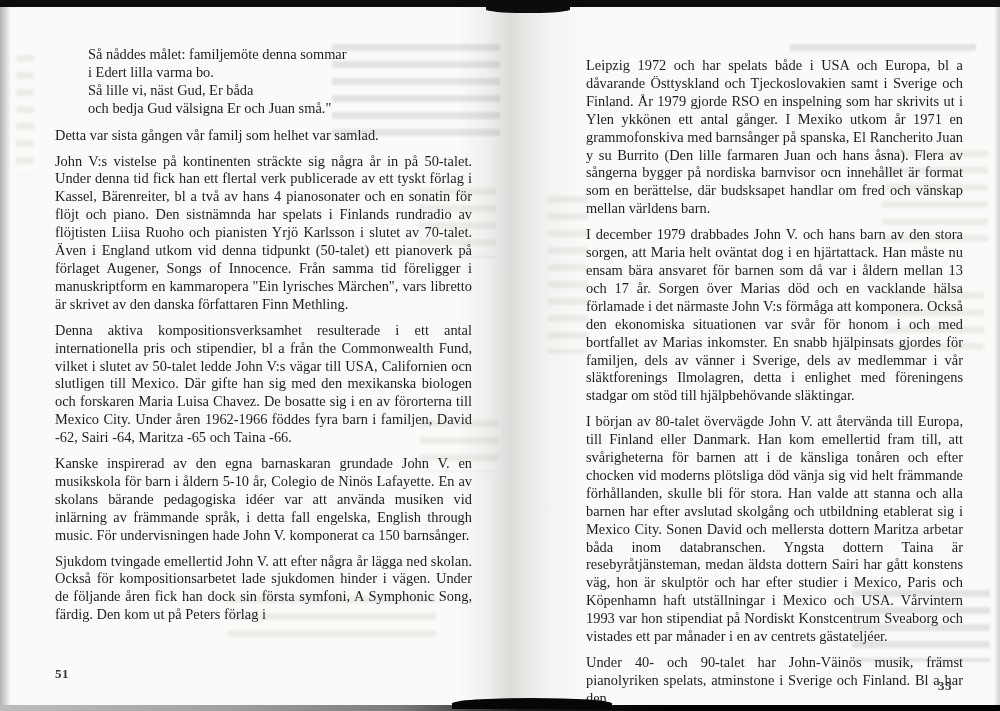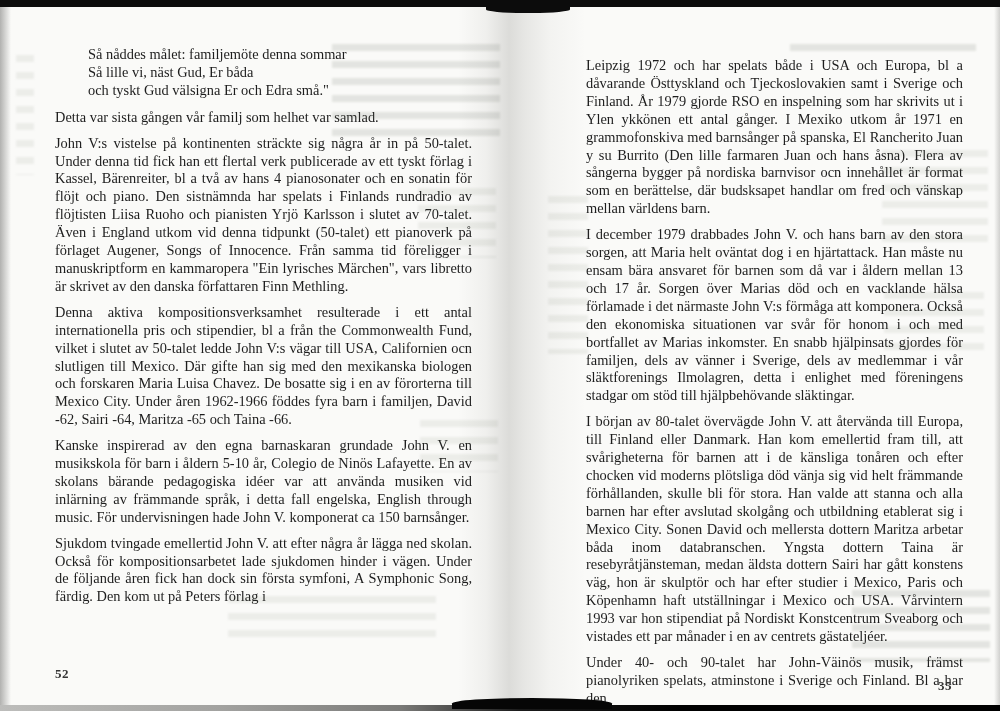--- a/index.html
+++ b/index.html
@@ -44,30 +44,31 @@
   .pagenum-right{left:938px;top:678px;}
 </style>
 </head>
 <body>
 
 <div class="scan">
 
   <div class="col col-left">
     <div class="poem">
       <div>Så nåddes målet: familjemöte denna sommar</div>
+      <div>i Edert lilla varma bo.</div>
       <div>Så lille vi, näst Gud, Er båda</div>
-      <div>och tyskt Gud välsigna Er och Edra små."</div>
+      <div>och bedja Gud välsigna Er och Juan små."</div>
     </div>
     <p class="body-par">Detta var sista gången vår familj som helhet var samlad.</p>
     <p class="body-par">John V:s vistelse på kontinenten sträckte sig några år in på 50-talet. Under denna tid fick han ett flertal verk publicerade av ett tyskt förlag i Kassel, Bärenreiter, bl a två av hans 4 pianosonater och en sonatin för flöjt och piano. Den sistnämnda har spelats i Finlands rundradio av flöjtisten Liisa Ruoho och pianisten Yrjö Karlsson i slutet av 70-talet. Även i England utkom vid denna tidpunkt (50-talet) ett pianoverk på förlaget Augener, Songs of Innocence. Från samma tid föreligger i manuskriptform en kammaropera "Ein lyrisches Märchen", vars libretto är skrivet av den danska författaren Finn Methling.</p>
     <p class="body-par">Denna aktiva kompositionsverksamhet resulterade i ett antal internationella pris och stipendier, bl a från the Commonwealth Fund, vilket i slutet av 50-talet ledde John V:s vägar till USA, Californien ocn slutligen till Mexico. Där gifte han sig med den mexikanska biologen och forskaren Maria Luisa Chavez. De bosatte sig i en av förorterna till Mexico City. Under åren 1962-1966 föddes fyra barn i familjen, David -62, Sairi -64, Maritza -65 och Taina -66.</p>
     <p class="body-par">Kanske inspirerad av den egna barnaskaran grundade John V. en musikskola för barn i åldern 5-10 år, Colegio de Ninös Lafayette. En av skolans bärande pedagogiska idéer var att använda musiken vid inlärning av främmande språk, i detta fall engelska, English through music. För undervisningen hade John V. komponerat ca 150 barnsånger.</p>
     <p class="body-par">Sjukdom tvingade emellertid John V. att efter några år lägga ned skolan. Också för kompositionsarbetet lade sjukdomen hinder i vägen. Under de följande åren fick han dock sin första symfoni, A Symphonic Song, färdig. Den kom ut på Peters förlag i</p>
   </div>
-  <div class="pagenum pagenum-left">52</div>
+  <div class="pagenum pagenum-left">51</div>
 
   <div class="col col-right">
     <p class="body-par">Leipzig 1972 och har spelats både i USA och Europa, bl a dåvarande Östtyskland och Tjeckoslovakien samt i Sverige och Finland. År 1979 gjorde RSO en inspelning som har skrivits ut i Ylen ykkönen ett antal gånger. I Mexiko utkom år 1971 en grammofonskiva med barnsånger på spanska, El Rancherito Juan y su Burrito (Den lille farmaren Juan och hans åsna). Flera av sångerna bygger på nordiska barnvisor ocn innehållet är format som en berättelse, där budsksapet handlar om fred och vänskap mellan världens barn.</p>
     <p class="body-par">I december 1979 drabbades John V. och hans barn av den stora sorgen, att Maria helt oväntat dog i en hjärtattack. Han måste nu ensam bära ansvaret för barnen som då var i åldern mellan 13 och 17 år. Sorgen över Marias död och en vacklande hälsa förlamade i det närmaste John V:s förmåga att komponera. Också den ekonomiska situationen var svår för honom i och med bortfallet av Marias inkomster. En snabb hjälpinsats gjordes för familjen, dels av vänner i Sverige, dels av medlemmar i vår släktforenings Ilmolagren, detta i enlighet med föreningens stadgar om stöd till hjälpbehövande släktingar.</p>
     <p class="body-par">I början av 80-talet övervägde John V. att återvända till Europa, till Finland eller Danmark. Han kom emellertid fram till, att svårigheterna för barnen att i de känsliga tonåren och efter chocken vid moderns plötsliga död vänja sig vid helt främmande förhållanden, skulle bli för stora. Han valde att stanna och alla barnen har efter avslutad skolgång och utbildning etablerat sig i Mexico City. Sonen David och mellersta dottern Maritza arbetar båda inom databranschen. Yngsta dottern Taina är resebyråtjänsteman, medan äldsta dottern Sairi har gått konstens väg, hon är skulptör och har efter studier i Mexico, Paris och Köpenhamn haft utställningar i Mexico och USA. Vårvintern 1993 var hon stipendiat på Nordiskt Konstcentrum Sveaborg och vistades ett par månader i en av centrets gästateljéer.</p>
     <p class="body-par">Under 40- och 90-talet har John-Väinös musik, främst pianolyriken spelats, atminstone i Sverige och Finland. Bl a har den</p>
   </div>
   <div class="pagenum pagenum-right">35</div>
 
   <div class="smudge" style="left:332px;top:44px;width:168px;height:92px;"></div>

